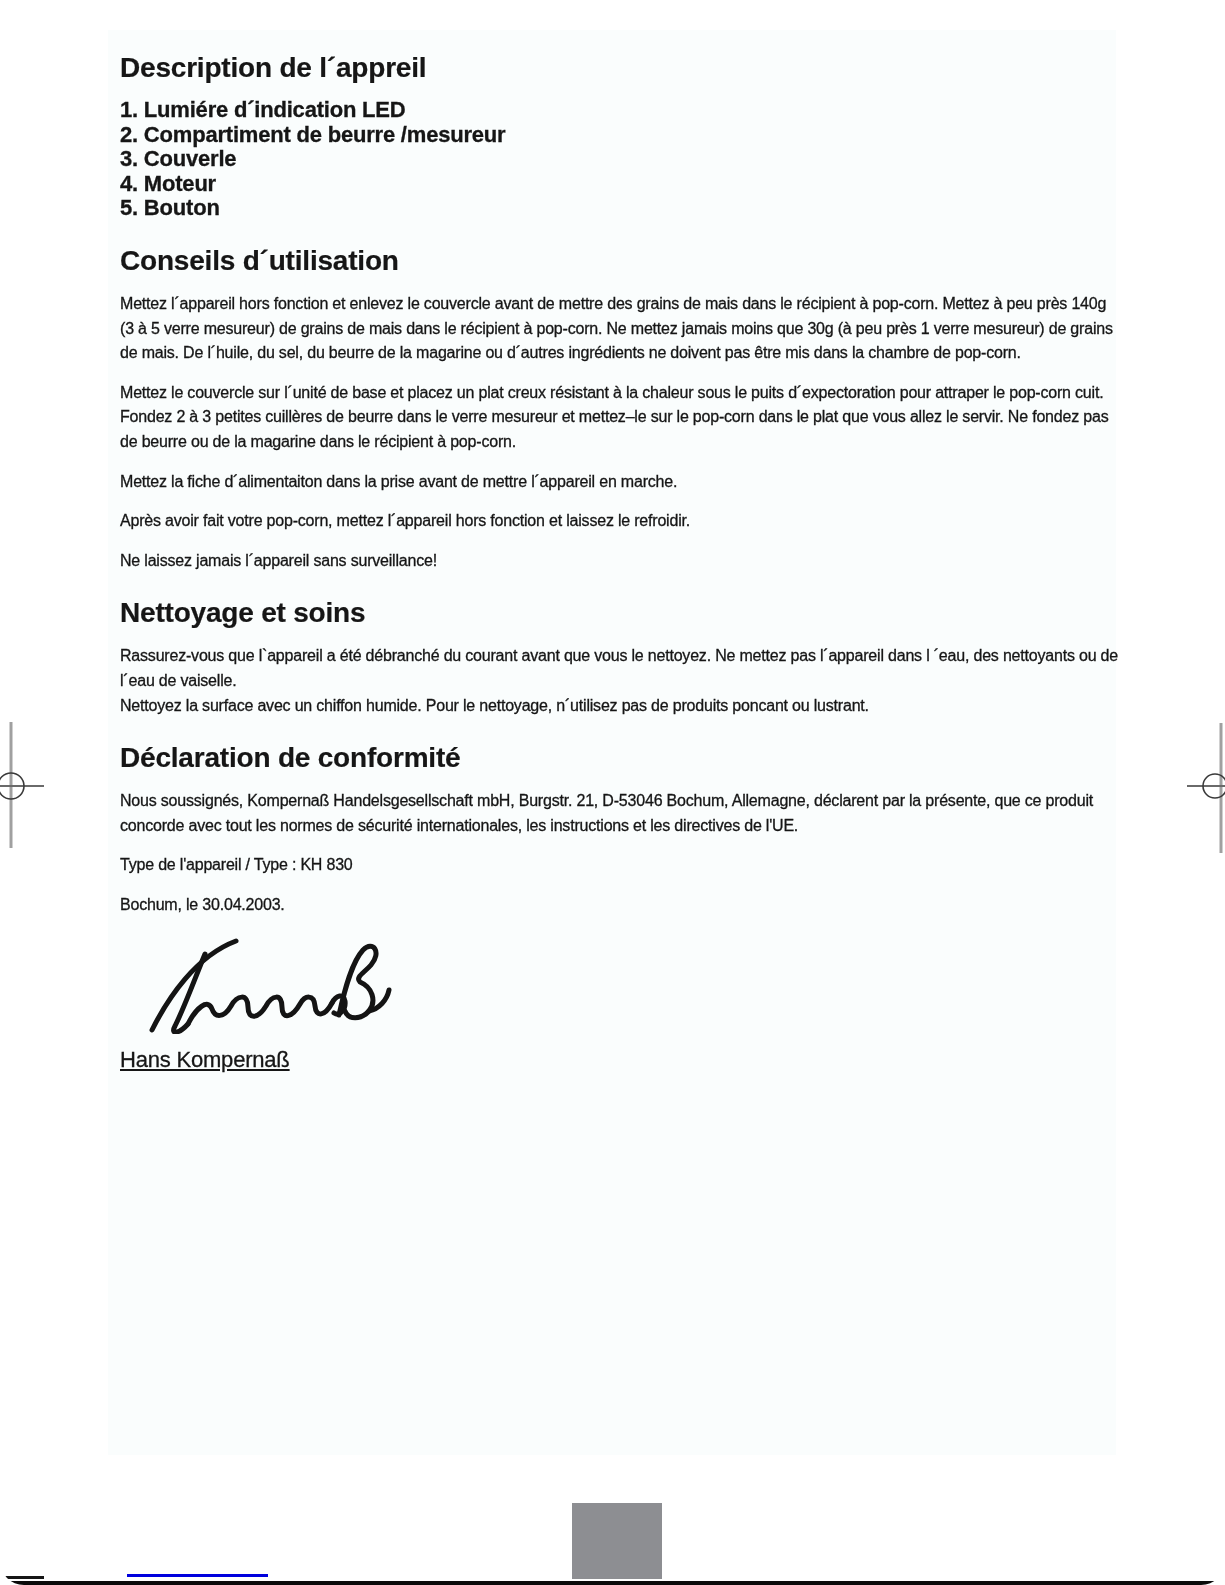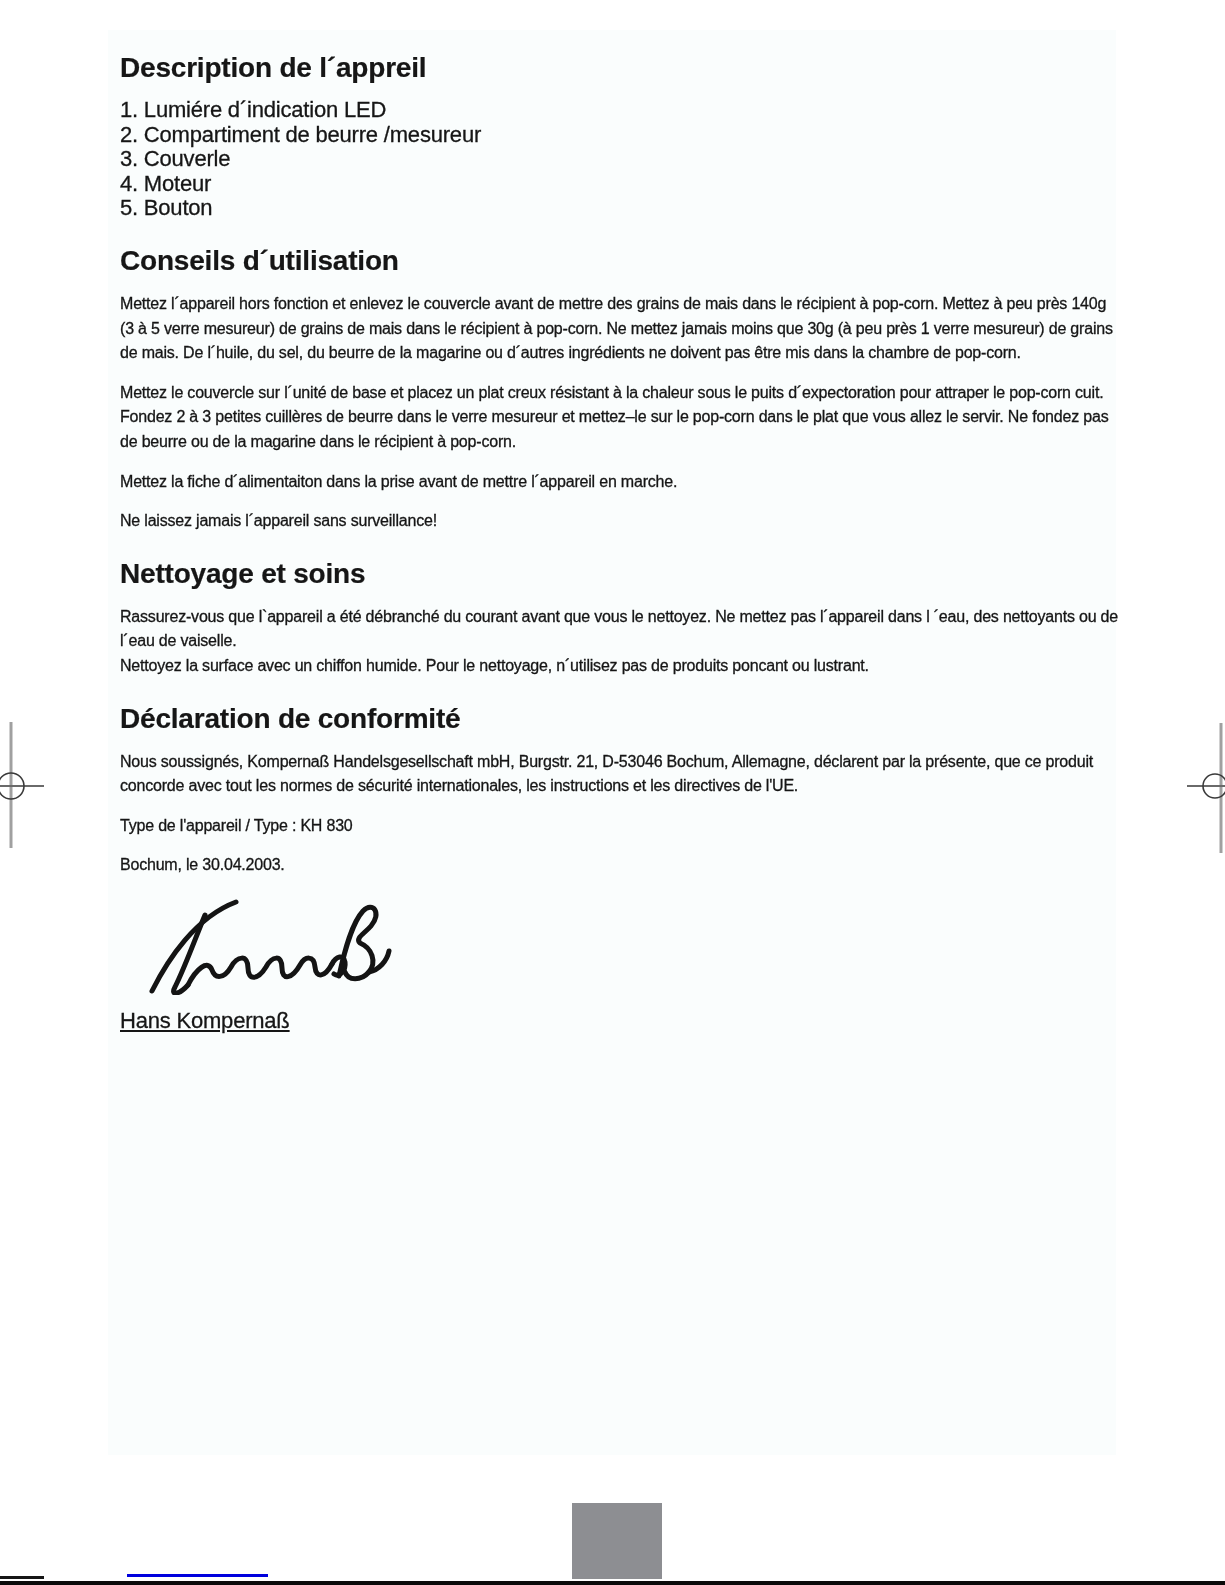--- a/index.html
+++ b/index.html
@@ -3,38 +3,39 @@
 <meta charset="utf-8">
 <style>
   html,body { margin:0; padding:0; background:#ffffff; }
   .page {
     position:relative;
     width:1225px; height:1585px;
     background:#ffffff;
     font-family:"Liberation Sans", sans-serif;
     color:#161616;
     overflow:hidden;
+    border-radius:24px;
   }
   .scan-tint {
     position:absolute; left:108px; top:30px;
     width:1008px; height:1425px;
     background:#fafdfd;
   }
   .content {
     position:absolute; left:120px; top:40px; width:1000px;
   }
   .section-title {
     font-size:28px; font-weight:bold; line-height:32px;
     letter-spacing:-0.2px; margin:24px 0 15px 0;
     -webkit-text-stroke:0.2px #161616;
   }
   .section-title.first { margin-top:12px; margin-bottom:0; }
   .device-list {
     list-style:none; margin:14px 0 0 0; padding:0;
-    font-size:22px; line-height:24.6px; letter-spacing:-0.2px;
+    font-size:22px; line-height:24.6px; letter-spacing:-0.2px;font-weight:bold;
     -webkit-text-stroke:0.3px #161616;
   }
   .content p {
     margin:0 0 15px 0;
     font-size:16px; line-height:24.6px; letter-spacing:-0.2px;
     -webkit-text-stroke:0.3px #161616;
   }
   .signature-block { margin:8px 0 0 22px; height:102px; }
   .signature-block svg { display:block; }
   .signer { margin-top:14px; font-size:22px; line-height:24.6px;
@@ -72,20 +73,21 @@
       <li>2. Compartiment de beurre /mesureur</li>
       <li>3. Couverle</li>
       <li>4. Moteur</li>
       <li>5. Bouton</li>
     </ul>
 
     <div class="section-title">Conseils d´utilisation</div>
     <p>Mettez l´appareil hors fonction et enlevez le couvercle avant de mettre des grains de mais dans le récipient à pop-corn. Mettez à peu près 140g (3 à 5 verre mesureur) de grains de mais dans le récipient à pop-corn. Ne mettez jamais moins que 30g (à peu près 1 verre mesureur) de grains de mais. De l´huile, du sel, du beurre de la magarine ou d´autres ingrédients ne doivent pas être mis dans la chambre de pop-corn.</p>
     <p>Mettez le couvercle sur l´unité de base et placez un plat creux résistant à la chaleur sous le puits d´expectoration pour attraper le pop-corn cuit. Fondez 2 à 3 petites cuillères de beurre dans le verre mesureur et mettez–le sur le pop-corn dans le plat que vous allez le servir. Ne fondez pas de beurre ou de la magarine dans le récipient à pop-corn.</p>
     <p>Mettez la fiche d´alimentaiton dans la prise avant de mettre l´appareil en marche.</p>
+    <p>Après avoir fait votre pop-corn, mettez l´appareil hors fonction et laissez le refroidir.</p>
     <p>Ne laissez jamais l´appareil sans surveillance!</p>
 
     <div class="section-title">Nettoyage et soins</div>
     <p><span>Rassurez-vous que l`appareil a été débranché du courant avant que vous le nettoyez. Ne mettez pas l´appareil dans l ´eau, des nettoyants ou de l´eau de vaiselle.</span><br><span>Nettoyez la surface avec un chiffon humide. Pour le nettoyage, n´utilisez pas de produits poncant ou lustrant.</span></p>
 
     <div class="section-title">Déclaration de conformité</div>
     <p>Nous soussignés, Kompernaß Handelsgesellschaft mbH, Burgstr. 21, D-53046 Bochum, Allemagne, déclarent par la présente, que ce produit concorde avec tout les normes de sécurité internationales, les instructions et les directives de l'UE.</p>
     <p>Type de l'appareil / Type : KH 830</p>
     <p>Bochum, le 30.04.2003.</p>
 

